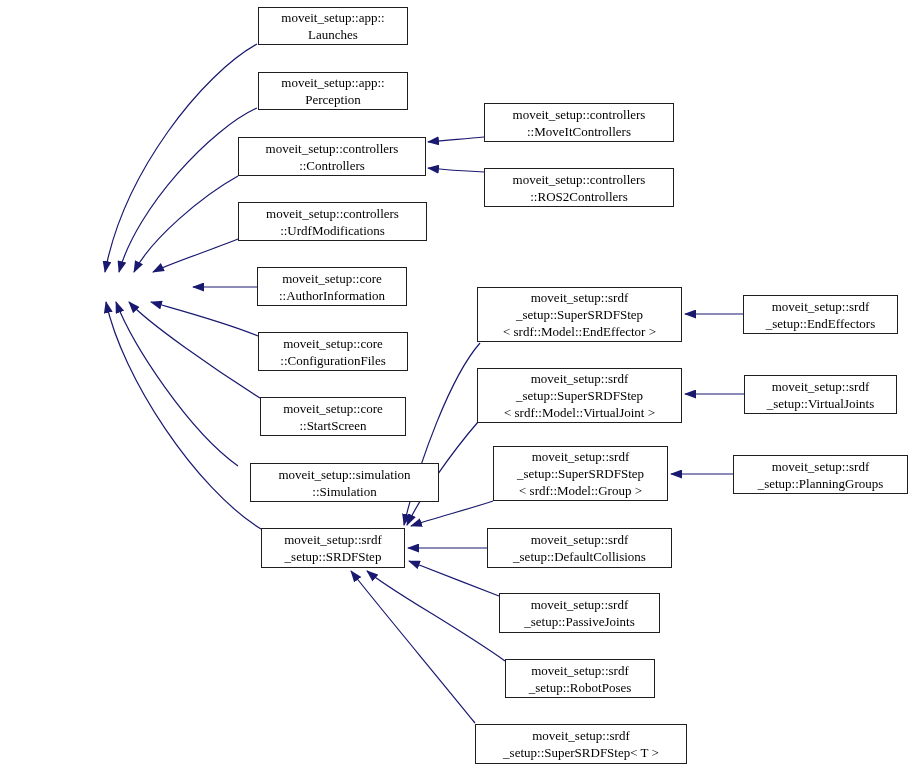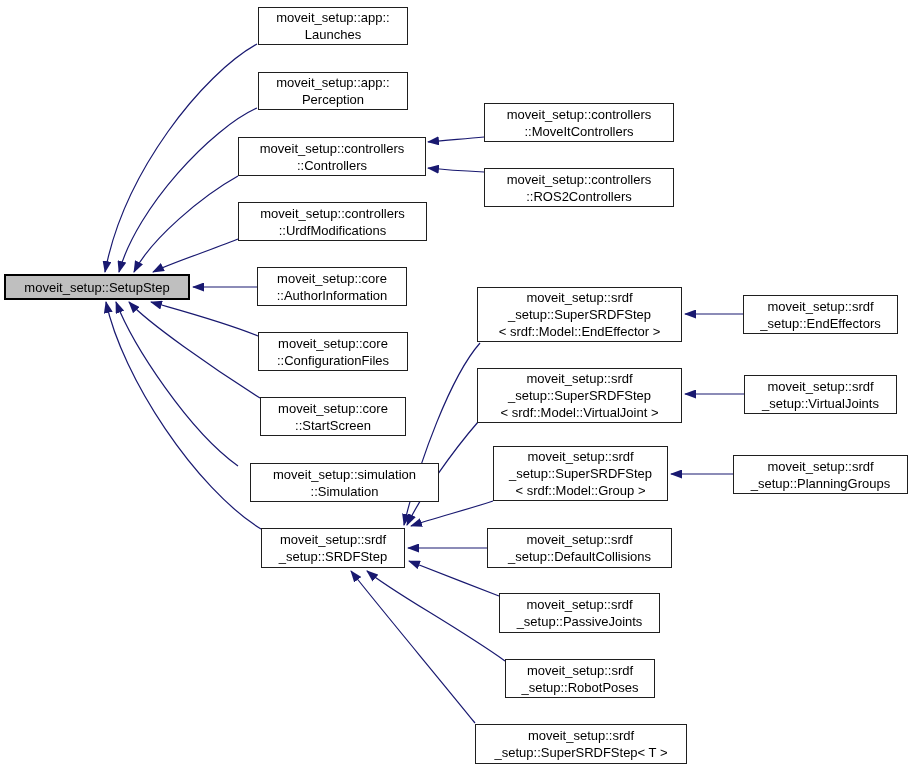--- a/index.html
+++ b/index.html
@@ -1,18 +1,18 @@
 <!DOCTYPE html>
 <html style="--edge: #191970; --selected-fill: #bfbfbf; --node-border: #1f1f1f; --background: #ffffff;"><head>
 <meta charset="utf-8">
 <style>
   html,body{margin:0;padding:0;background:#fff;}
   .stage{
     position:relative;width:913px;height:771px;background:var(--background,#fff);
-    font-family:Liberation Sans, sans-serif;overflow:hidden;
+    font-family:Liberation Serif, serif;overflow:hidden;
   }
   .edges{position:absolute;left:0;top:0;width:913px;height:771px;}
   .edges path.edge{fill:none;stroke:var(--edge,#191970);stroke-width:1.2px;}
   .edges .arrowfill{fill:var(--edge,#191970);}
   .node{
     position:absolute;box-sizing:border-box;
     background:#fff;border:1.4px solid var(--node-border,#1f1f1f);
     color:#000;font-size:13px;line-height:17px;
     display:flex;align-items:center;justify-content:center;
     text-align:center;white-space:pre-line;cursor:pointer;
@@ -65,21 +65,20 @@
   <div class="node" style="left:258px;top:72px;width:150px;height:38px;">moveit_setup::app::
 Perception</div>
   <div class="node" style="left:238px;top:137px;width:188px;height:39px;">moveit_setup::controllers
 ::Controllers</div>
   <div class="node" style="left:238px;top:202px;width:189px;height:39px;">moveit_setup::controllers
 ::UrdfModifications</div>
   <div class="node" style="left:484px;top:103px;width:190px;height:39px;">moveit_setup::controllers
 ::MoveItControllers</div>
   <div class="node" style="left:484px;top:168px;width:190px;height:39px;">moveit_setup::controllers
 ::ROS2Controllers</div>
-  <div class="node selected" style="left:4px;top:274px;width:186px;height:26px;">moveit_setup::SetupStep</div>
   <div class="node" style="left:257px;top:267px;width:150px;height:39px;">moveit_setup::core
 ::AuthorInformation</div>
   <div class="node" style="left:258px;top:332px;width:150px;height:39px;">moveit_setup::core
 ::ConfigurationFiles</div>
   <div class="node" style="left:260px;top:397px;width:146px;height:39px;">moveit_setup::core
 ::StartScreen</div>
   <div class="node" style="left:238px;top:463px;width:189px;height:39px;margin-left:12px;">moveit_setup::simulation
 ::Simulation</div>
   <div class="node" style="left:261px;top:528px;width:144px;height:40px;">moveit_setup::srdf
 _setup::SRDFStep</div>

